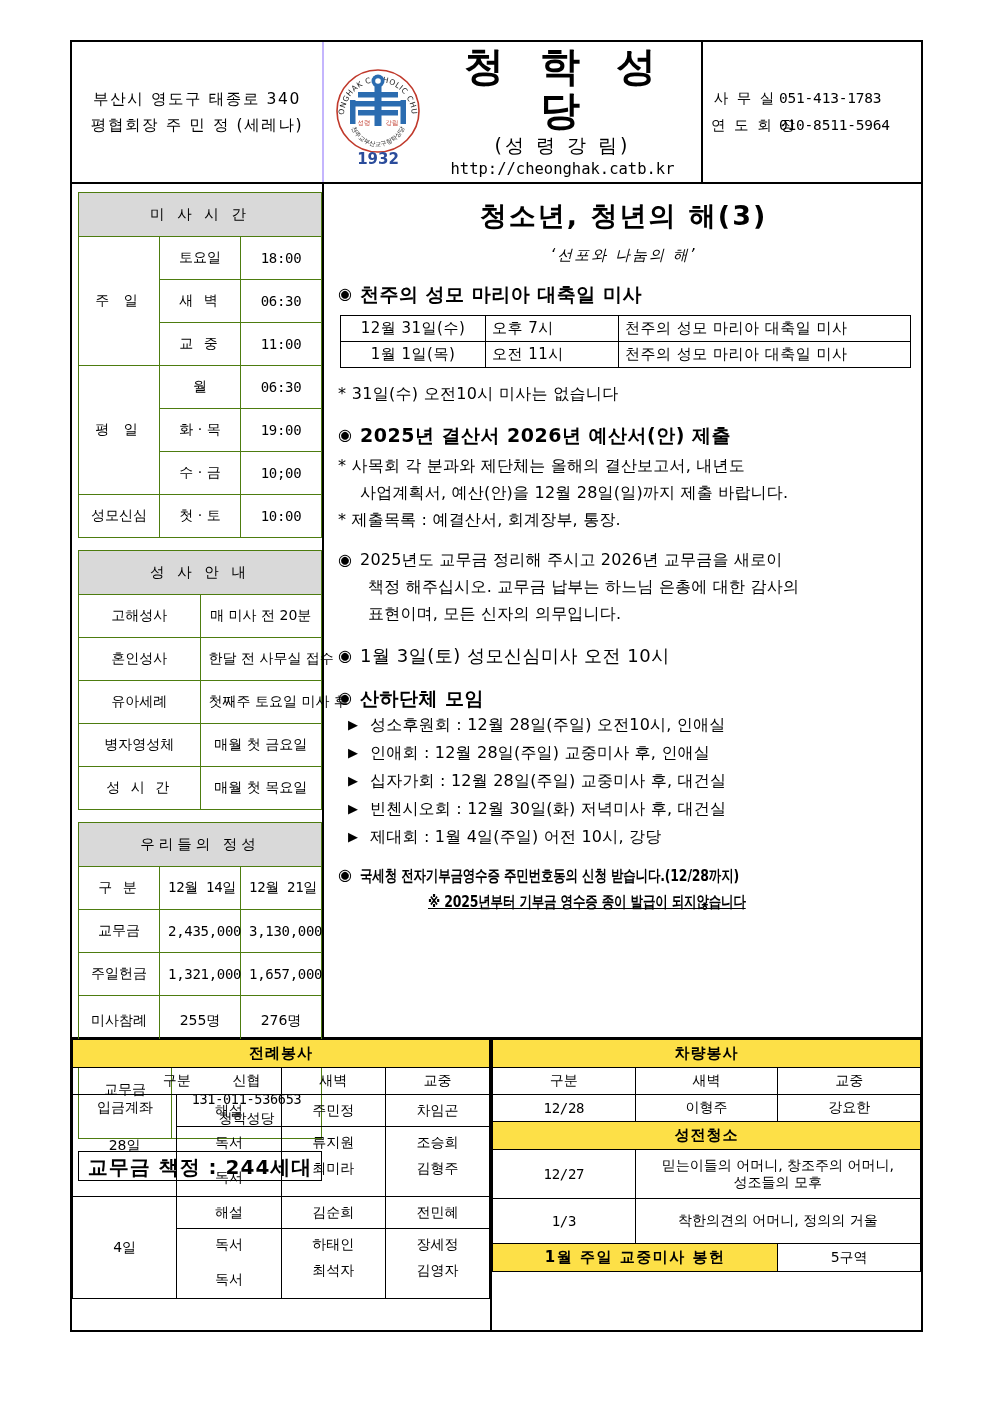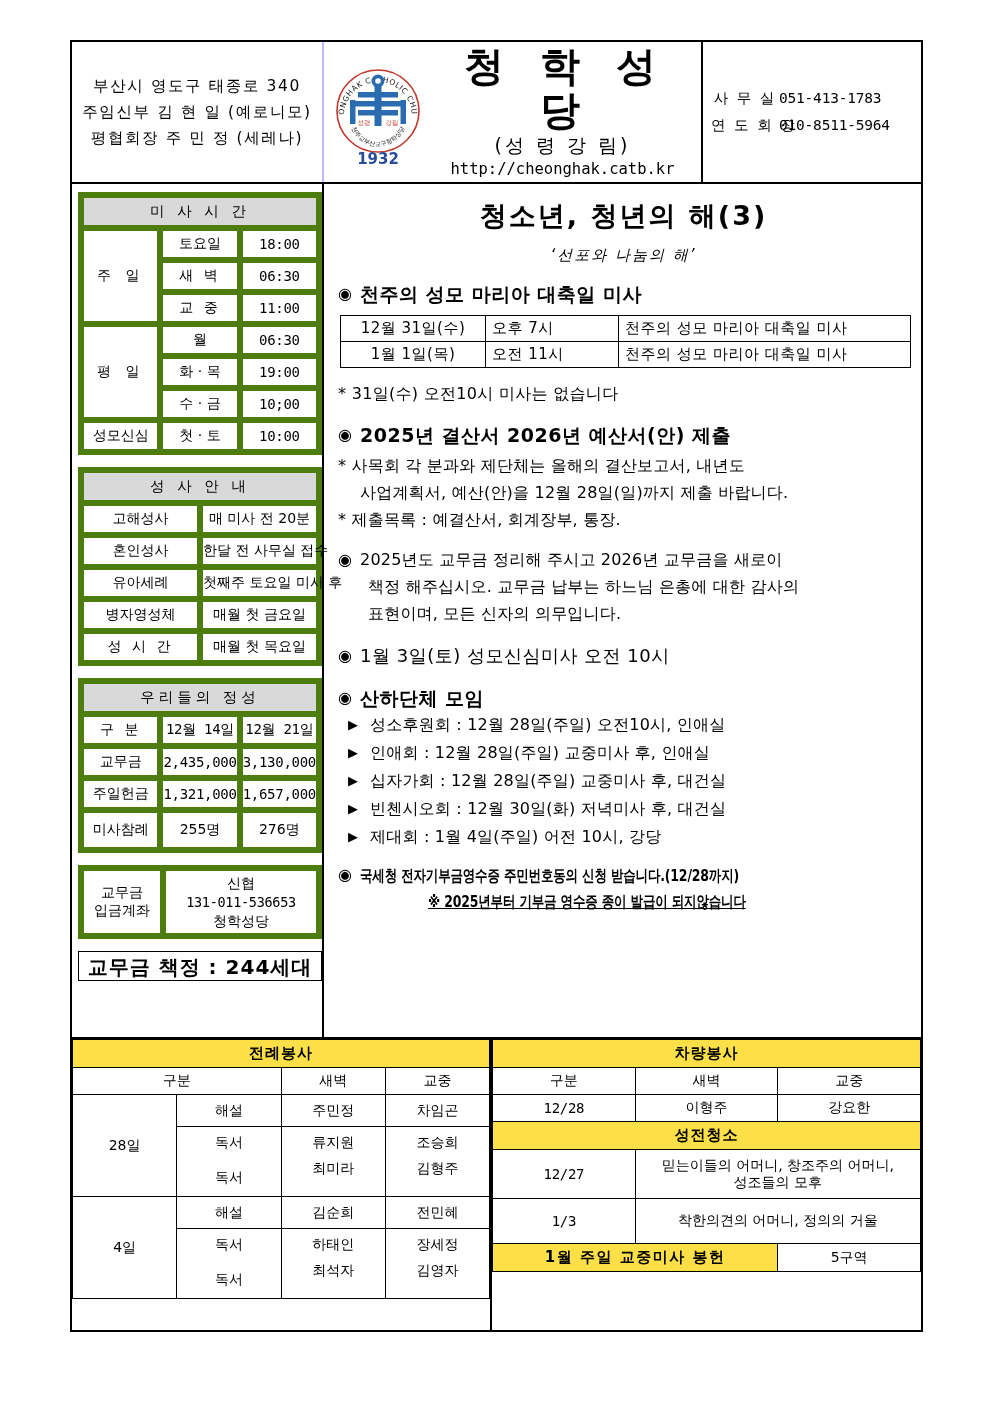--- a/index.html
+++ b/index.html
@@ -138,25 +138,25 @@
   }
 
   
   table.sb {
     width: 244px;
     border-collapse: collapse;
     table-layout: fixed;
     margin-bottom: 12px;
   }
   table.sb td, table.sb th {
-    border: 6px solid #4d7c0f;
+    border: 1px solid #4d7c0f;
     text-align: center;
     font-size: 14px;
     font-weight: normal;
-    padding: 0;
+    padding: 8px;
     height: 26px;
     white-space: nowrap;
   }
   table.sb .hdr {
     background: #d9d9d9;
     letter-spacing: 4px;
     font-size: 14.5px;
     height: 27px;
   }
   .sp3 { letter-spacing: 5px; }
@@ -319,21 +319,20 @@
 </style>
 </head>
 <body>
 
 <div class="page">
 
   <div class="masthead">
 
     <div class="mh-left">
       <div class="line">부산시 영도구 태종로 340</div>
-      <div class="line">주임신부  김 현 일 (예로니모)</div>
       <div class="line">평협회장  주 민 정 (세레나)</div>
     </div>
 
     <div class="mh-center">
       <div class="logo">
         <svg width="96" height="112" viewBox="0 0 96 112">
           <defs>
             <path id="arcTop" d="M 14,60 A 34,34 0 0 1 82,60" fill="none"></path>
             <path id="arcBot" d="M 20,62 A 28,28 0 0 0 76,62" fill="none"></path>
           </defs>

